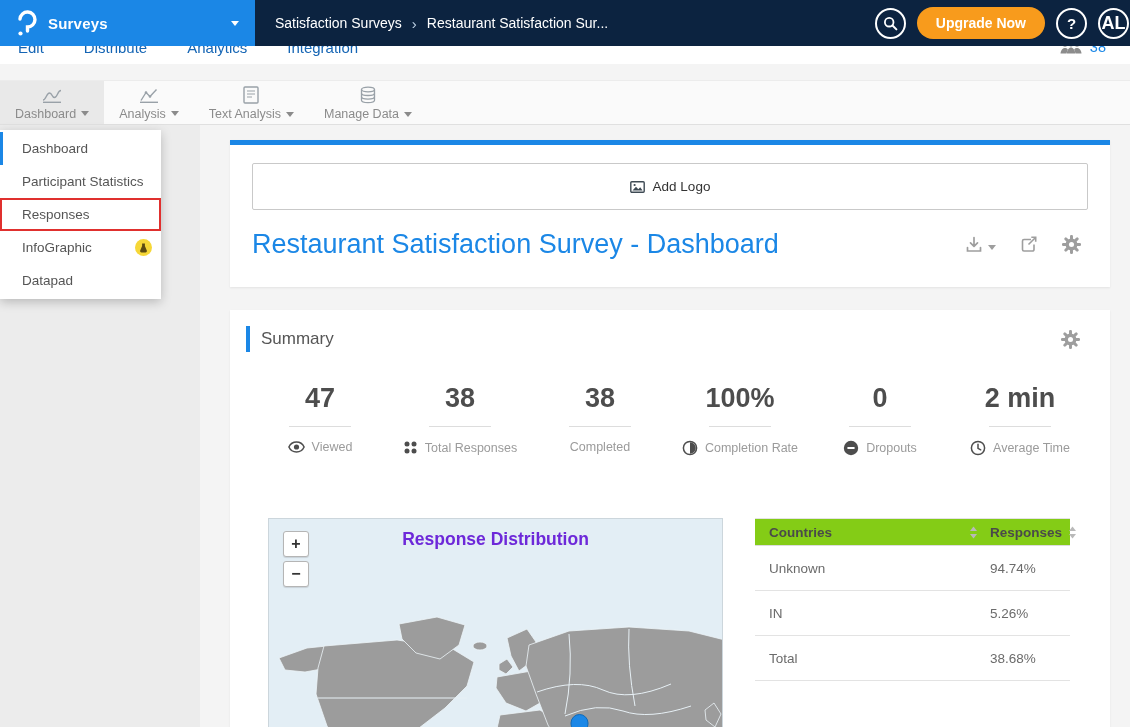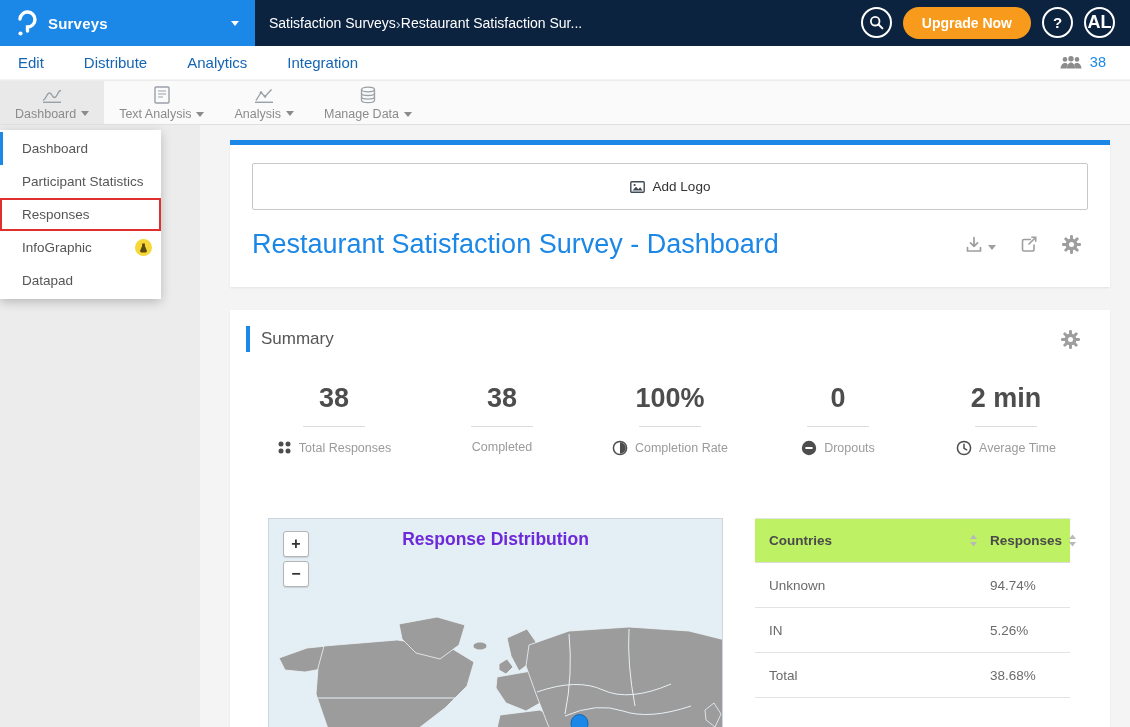--- a/index.html
+++ b/index.html
@@ -9,28 +9,28 @@
     font-family:"Liberation Sans", sans-serif; -webkit-font-smoothing:antialiased;
   }
   svg { display:block; }
   .caret { width:0; height:0; border-left:4px solid transparent; border-right:4px solid transparent; border-top:5px solid currentColor; display:inline-block; }
 
   
   .topnav { position:absolute; left:0; top:0; width:1130px; height:46px; background:#0c2340; display:flex; align-items:center; color:#fff; z-index:40; }
   .brand { width:255px; height:46px; background:#1b87e6; display:flex; align-items:center; padding:0 16px; cursor:pointer; }
   .brand-label { font-size:15px; font-weight:700; margin-left:10px; letter-spacing:.2px; }
   .brand-caret { margin-left:auto; color:#fff; }
-  .breadcrumb { display:flex; margin-left:14px; font-size:14px; }
+  .breadcrumb { display:flex; gap:10px; margin-left:20px; font-size:14px; }
   .crumb-sep { color:#bcd0e4; font-size:15px; }
-  .topnav-right { margin-left:auto; display:flex; align-items:flex-start; gap:11px; padding-right:15px; }
+  .topnav-right { margin-left:auto; display:flex; align-items:center; gap:11px; padding-right:1px; }
   .circle-btn { width:31px; height:31px; border:2px solid #fff; border-radius:50%; display:flex; align-items:center; justify-content:center; font-size:15px; font-weight:700; cursor:pointer; }
   .upgrade-btn { background:#f89b1c; color:#fff; border:none; font-family:inherit; font-weight:700; font-size:14px; padding:8px 19px; border-radius:17px; cursor:pointer; }
 
   
-  .tabbar { position:absolute; left:0; top:45px; width:1130px; height:34px; background:#fff; display:flex; align-items:center; padding-left:18px; gap:40px; z-index:30; }
+  .tabbar { position:absolute; left:0; top:30px; width:1130px; height:34px; background:#fff; display:flex; align-items:center; padding-left:18px; gap:40px; z-index:30; }
   .tab { font-size:15px; color:#1565b4; cursor:pointer; }
   .tab.active { text-underline-offset:4px; }
   .tabbar-right { margin-left:auto; display:flex; align-items:center; gap:8px; padding-right:24px; }
   .resp-count { color:#1b87e6; font-size:14.5px; }
 
   
   .toolbar { position:absolute; left:0; top:80px; width:1130px; height:45px; background:#fafafa; border-top:1px solid #ececec; border-bottom:1px solid #e0e0e0; display:flex; z-index:20; }
   .tool { padding:5px 15px 3px; display:flex; flex-direction:column; align-items:center; justify-content:center; gap:3px; cursor:pointer; min-width:82px; }
   .tool.active { background:#e9e9e9; }
   .tool-label { font-size:12.5px; color:#8b8b8b; display:flex; align-items:center; gap:5px; }
@@ -71,21 +71,21 @@
   .stat-label { display:flex; align-items:center; justify-content:center; gap:7px; font-size:12.5px; color:#9b9b9b; }
 
   .charts-row { display:flex; align-items:flex-start; margin:62px 0 0 38px; gap:32px; }
   .map-panel { width:455px; height:235px; background:#e3eef5; border:1px solid #ccd6dc; position:relative; overflow:hidden; }
   .map-title { text-align:center; margin-top:10px; font-size:17.5px; font-weight:700; color:#6d28d9; position:relative; z-index:3; }
   .zoom-ctrls { position:absolute; top:12px; left:14px; display:flex; flex-direction:column; gap:4px; z-index:4; }
   .zoom-btn { width:26px; height:26px; background:#fff; border:1px solid #b5b5b5; border-radius:3px; font-family:inherit; font-size:16px; font-weight:700; color:#333; cursor:pointer; box-shadow:0 1px 1px rgba(0,0,0,.12); line-height:1; }
   .world-svg { position:absolute; left:0; top:95px; z-index:2; }
 
   .table-panel { width:315px; font-size:13.5px; }
-  .thead { display:flex; align-items:center; background:#bef264; border-top:1px solid #e3e3e3; border-bottom:1px solid #dcdcdc; height:45px; padding-left:14px; font-weight:700; color:#4a4a4a; }
+  .thead { display:flex; align-items:center; background:#84cc16; border-top:1px solid #e3e3e3; border-bottom:1px solid #dcdcdc; height:28px; padding-left:14px; font-weight:700; color:#4a4a4a; }
   .th-countries { flex:1; display:flex; align-items:center; justify-content:space-between; padding-right:12px; cursor:pointer; }
   .th-responses { width:80px; display:flex; align-items:center; gap:6px; cursor:pointer; }
   .trow { display:flex; align-items:center; height:45px; padding-left:14px; color:#6b6b6b; border-bottom:1px solid #e3e3e3; }
   .td-country { flex:1; }
   .td-resp { width:80px; }
 </style>
 </head>
 <body>
 
 <div class="topnav">
@@ -147,41 +147,41 @@
           <path d="M2 15.3 H20" stroke="#99a1a8" stroke-width="1.4"></path>
         </svg>
     </span>
     <span class="tool-label">
         <span>Dashboard</span>
         <span class="caret"></span>
       </span>
   </div>
   <div class="tool">
     <span>
-      <svg width="16" height="18" viewBox="0 0 16 18">
-          <rect x="1" y="1" width="14" height="16" rx="1" fill="none" stroke="#99a1a8" stroke-width="1.4"></rect>
-          <path d="M4 5 H12 M4 8 H12 M4 11 H9" stroke="#99a1a8" stroke-width="1.2"></path>
-        </svg>
-    </span>
-    <span class="tool-label">
-        <span>Text Analysis</span>
-        <span class="caret"></span>
-      </span>
-  </div>
-  <div class="tool">
-    <span>
       <svg width="22" height="17" viewBox="0 0 22 17">
           <path d="M3 13.5 L8 5.5 L12 9.5 L18.5 2.5" fill="none" stroke="#99a1a8" stroke-width="1.4"></path>
           <path d="M2 15.3 H20" stroke="#99a1a8" stroke-width="1.4"></path>
           <circle cx="8" cy="5.5" r="1.3" fill="#99a1a8"></circle>
           <circle cx="12" cy="9.5" r="1.3" fill="#99a1a8"></circle>
         </svg>
     </span>
     <span class="tool-label">
         <span>Analysis</span>
+        <span class="caret"></span>
+      </span>
+  </div>
+  <div class="tool">
+    <span>
+      <svg width="16" height="18" viewBox="0 0 16 18">
+          <rect x="1" y="1" width="14" height="16" rx="1" fill="none" stroke="#99a1a8" stroke-width="1.4"></rect>
+          <path d="M4 5 H12 M4 8 H12 M4 11 H9" stroke="#99a1a8" stroke-width="1.2"></path>
+        </svg>
+    </span>
+    <span class="tool-label">
+        <span>Text Analysis</span>
         <span class="caret"></span>
       </span>
   </div>
   <div class="tool">
     <span>
       <svg width="18" height="18" viewBox="0 0 18 18">
           <ellipse cx="9" cy="3.5" rx="6.5" ry="2.3" fill="none" stroke="#99a1a8" stroke-width="1.3"></ellipse>
           <path d="M2.5 3.5 V14.2 C2.5 15.6 5.4 16.6 9 16.6 C12.6 16.6 15.5 15.6 15.5 14.2 V3.5" fill="none" stroke="#99a1a8" stroke-width="1.3"></path>
           <path d="M2.5 7.2 C2.5 8.5 5.4 9.5 9 9.5 C12.6 9.5 15.5 8.5 15.5 7.2 M2.5 10.8 C2.5 12.1 5.4 13.1 9 13.1 C12.6 13.1 15.5 12.1 15.5 10.8" fill="none" stroke="#99a1a8" stroke-width="1.3"></path>
         </svg>
@@ -264,20 +264,33 @@
               <rect x="7.6" y="0" width="2.8" height="5" rx="1.2" transform="rotate(315 9 9)"></rect>
               <circle cx="9" cy="9" r="5.6"></circle>
             </g>
             <circle cx="9" cy="9" r="2.4" fill="#fff"></circle>
           </svg>
       </span>
     </div>
 
     <div class="stats">
       <div class="stat">
+        <div class="stat-value">47</div>
+        <div class="stat-line"></div>
+        <div class="stat-label">
+          <span>
+              <svg width="17" height="12" viewBox="0 0 17 12">
+                <path d="M8.5 1 C4.6 1 1.9 3.8 0.9 6 C1.9 8.2 4.6 11 8.5 11 C12.4 11 15.1 8.2 16.1 6 C15.1 3.8 12.4 1 8.5 1 Z" fill="none" stroke="#4d4d4d" stroke-width="1.5"></path>
+                <circle cx="8.5" cy="6" r="2.6" fill="#4d4d4d"></circle>
+              </svg>
+            </span>
+          <span>Viewed</span>
+        </div>
+      </div>
+      <div class="stat">
         <div class="stat-value">38</div>
         <div class="stat-line"></div>
         <div class="stat-label">
           <span>
               <svg width="15" height="15" viewBox="0 0 15 15" fill="#4d4d4d">
                 <circle cx="4" cy="4" r="2.5"></circle>
                 <circle cx="11" cy="4" r="2.5"></circle>
                 <circle cx="4" cy="11" r="2.5"></circle>
                 <circle cx="11" cy="11" r="2.5"></circle>
               </svg>

